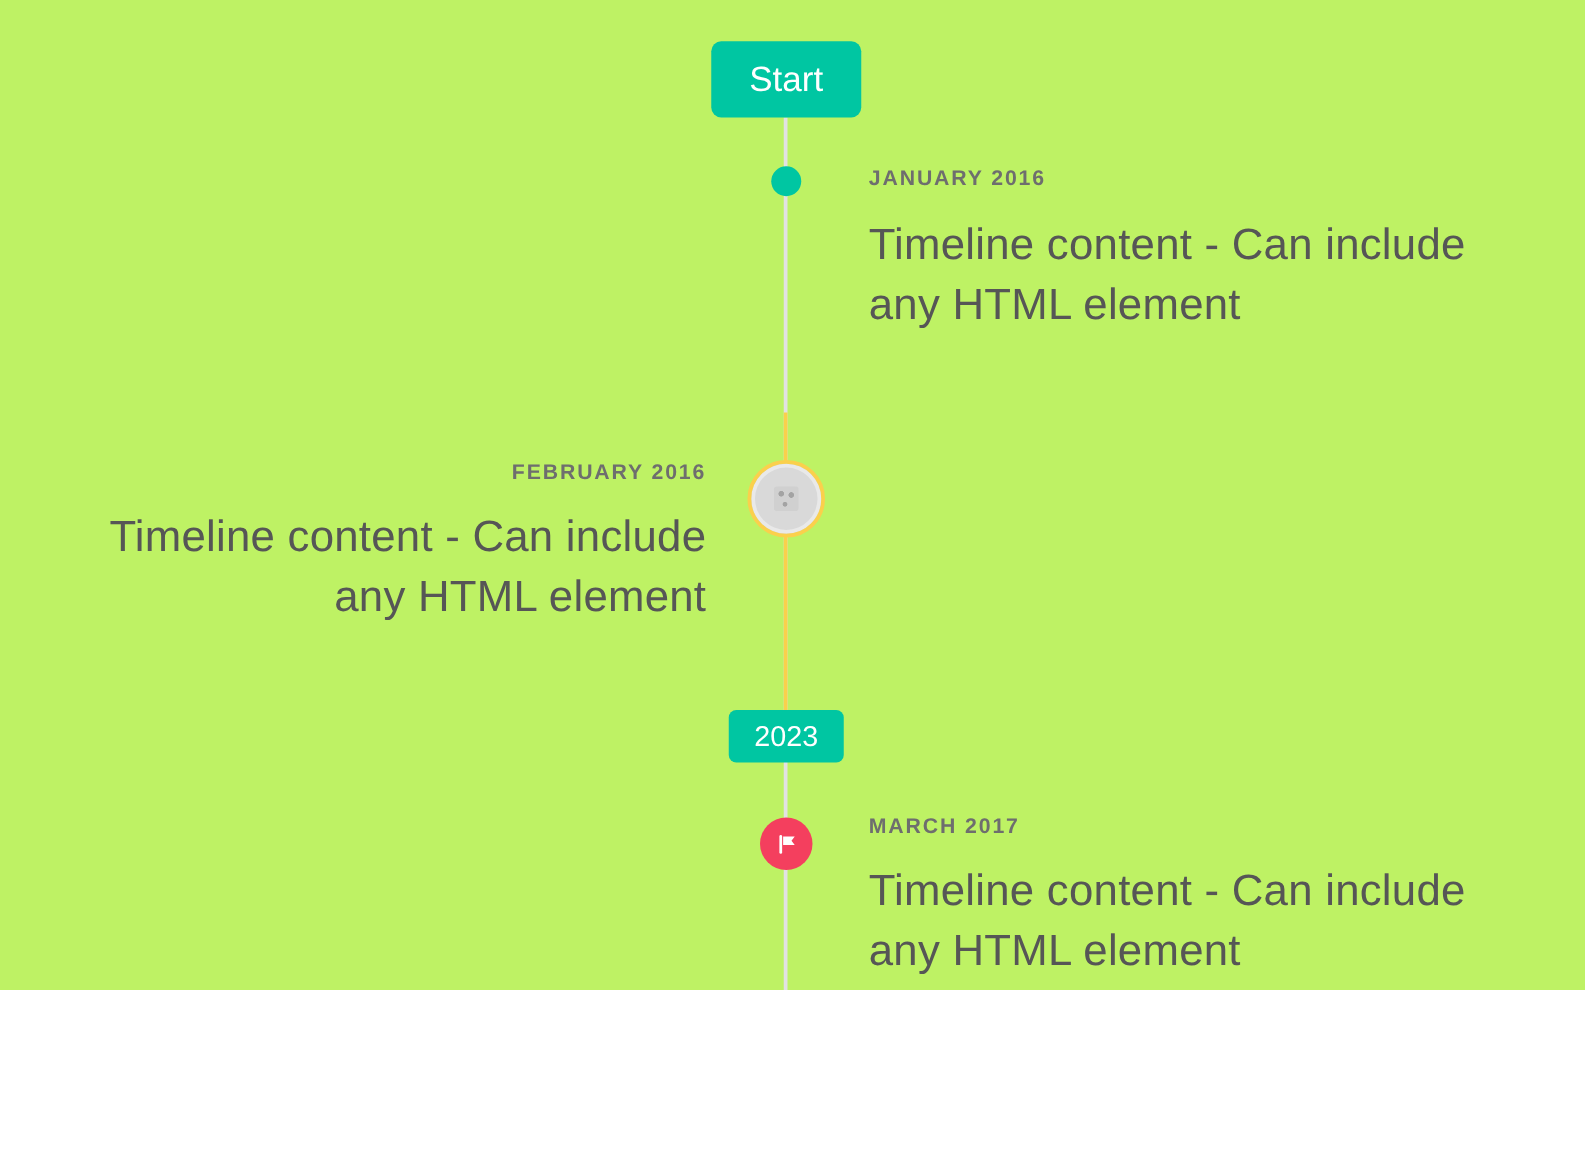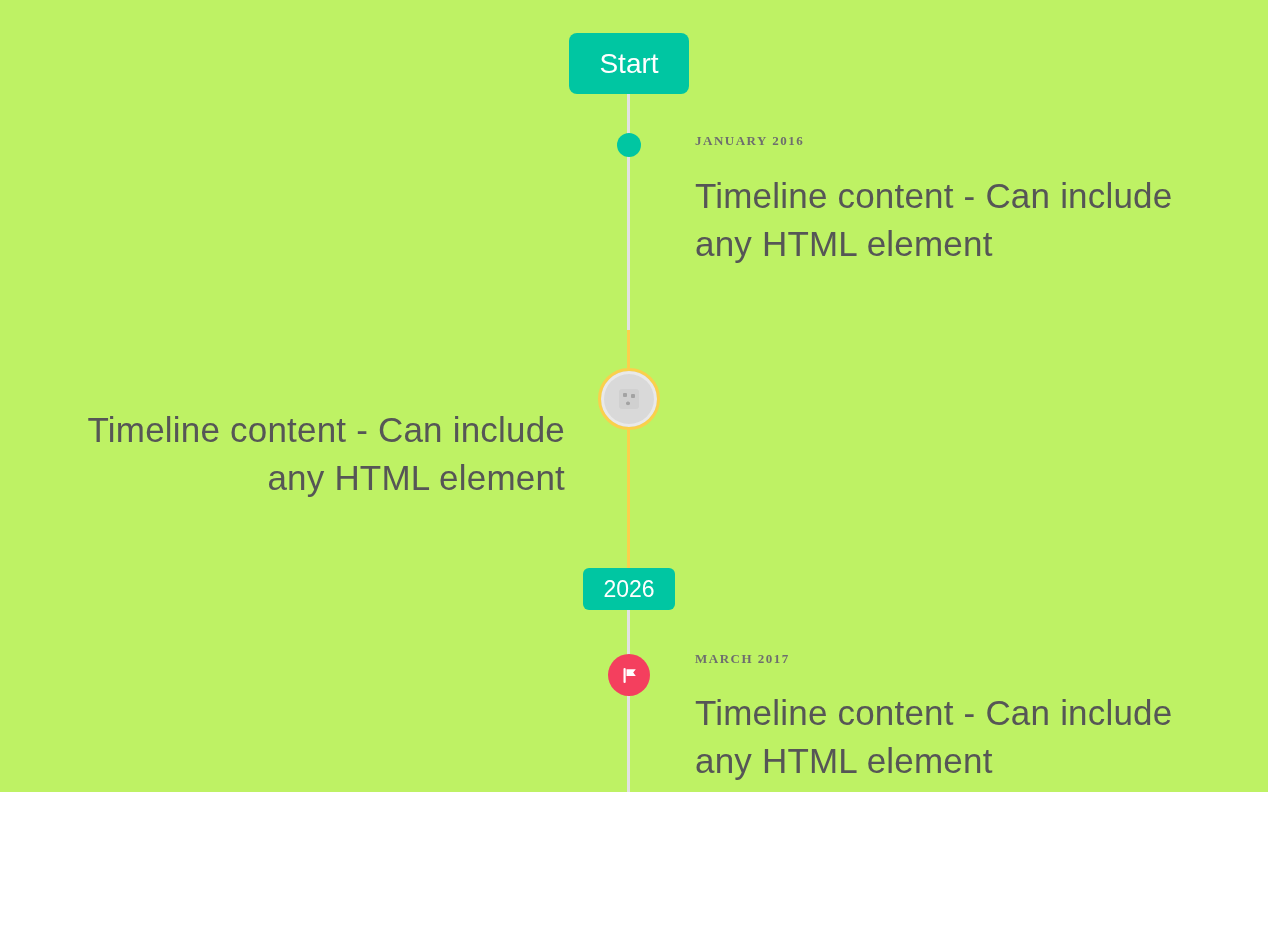--- a/index.html
+++ b/index.html
@@ -33,22 +33,22 @@
         background:var(--marker-gray);border:3px solid var(--highlight);
         box-shadow:inset 0 0 0 3px #e9e9e9;display:flex;align-items:center;justify-content:center;}
   .marker-image-inner{width:20px;height:20px;border-radius:3px;background:
         radial-gradient(circle at 30% 30%, #9a9a9a 2px, transparent 2.5px),
         radial-gradient(circle at 70% 35%, #9a9a9a 2px, transparent 2.5px),
         radial-gradient(circle at 45% 72%, #9a9a9a 1.6px, transparent 2.2px),
         #cfcfcf;opacity:.85;}
   .marker-flag{position:absolute;left:608px;top:654px;width:42px;height:42px;border-radius:50%;
         background:var(--flag);display:flex;align-items:center;justify-content:center;}
 
-  .item-title{position:absolute;font-size:13px;font-weight:700;letter-spacing:1.5px;
-        color:var(--title-color);white-space:nowrap;font-family:Liberation Serif, serif;}
+  .item-title{position:absolute;font-size:17px;font-weight:700;letter-spacing:1.5px;
+        color:var(--title-color);white-space:nowrap;}
   .item-content{position:absolute;font-size:35px;line-height:48px;color:var(--text-color);
         width:500px;letter-spacing:.2px;}
 
   .t1-title{left:695px;top:133px;}
   .t1-content{left:695px;top:172px;text-align:left;}
 
   .t2-title{left:65px;top:368px;width:500px;text-align:right;}
   .t2-content{left:65px;top:406px;text-align:right;}
 
   .t3-title{left:695px;top:651px;}
@@ -64,23 +64,24 @@
 
   <button class="pill pill-start">Start</button>
 
   <div class="marker-dot"></div>
   <div class="item-title t1-title">JANUARY 2016</div>
   <div class="item-content t1-content">Timeline content - Can include any HTML element</div>
 
   <div class="marker-image">
     <div class="marker-image-inner"></div>
   </div>
+  <div class="item-title t2-title">FEBRUARY 2016</div>
   <div class="item-content t2-content">Timeline content - Can include any HTML element</div>
 
-  <div class="badge-year">2026</div>
+  <div class="badge-year">2023</div>
 
   <div class="marker-flag">
     <svg width="19" height="19" viewBox="0 0 19 19" aria-hidden="true">
       <rect x="3.5" y="2" width="2.2" height="15" rx="1.1" fill="#ffffff"></rect>
       <path d="M6.5 3.2 H15.8 L13.2 6.6 L15.8 10 H6.5 Z" fill="#ffffff"></path>
     </svg>
   </div>
   <div class="item-title t3-title">MARCH 2017</div>
   <div class="item-content t3-content">Timeline content - Can include any HTML element</div>
 

